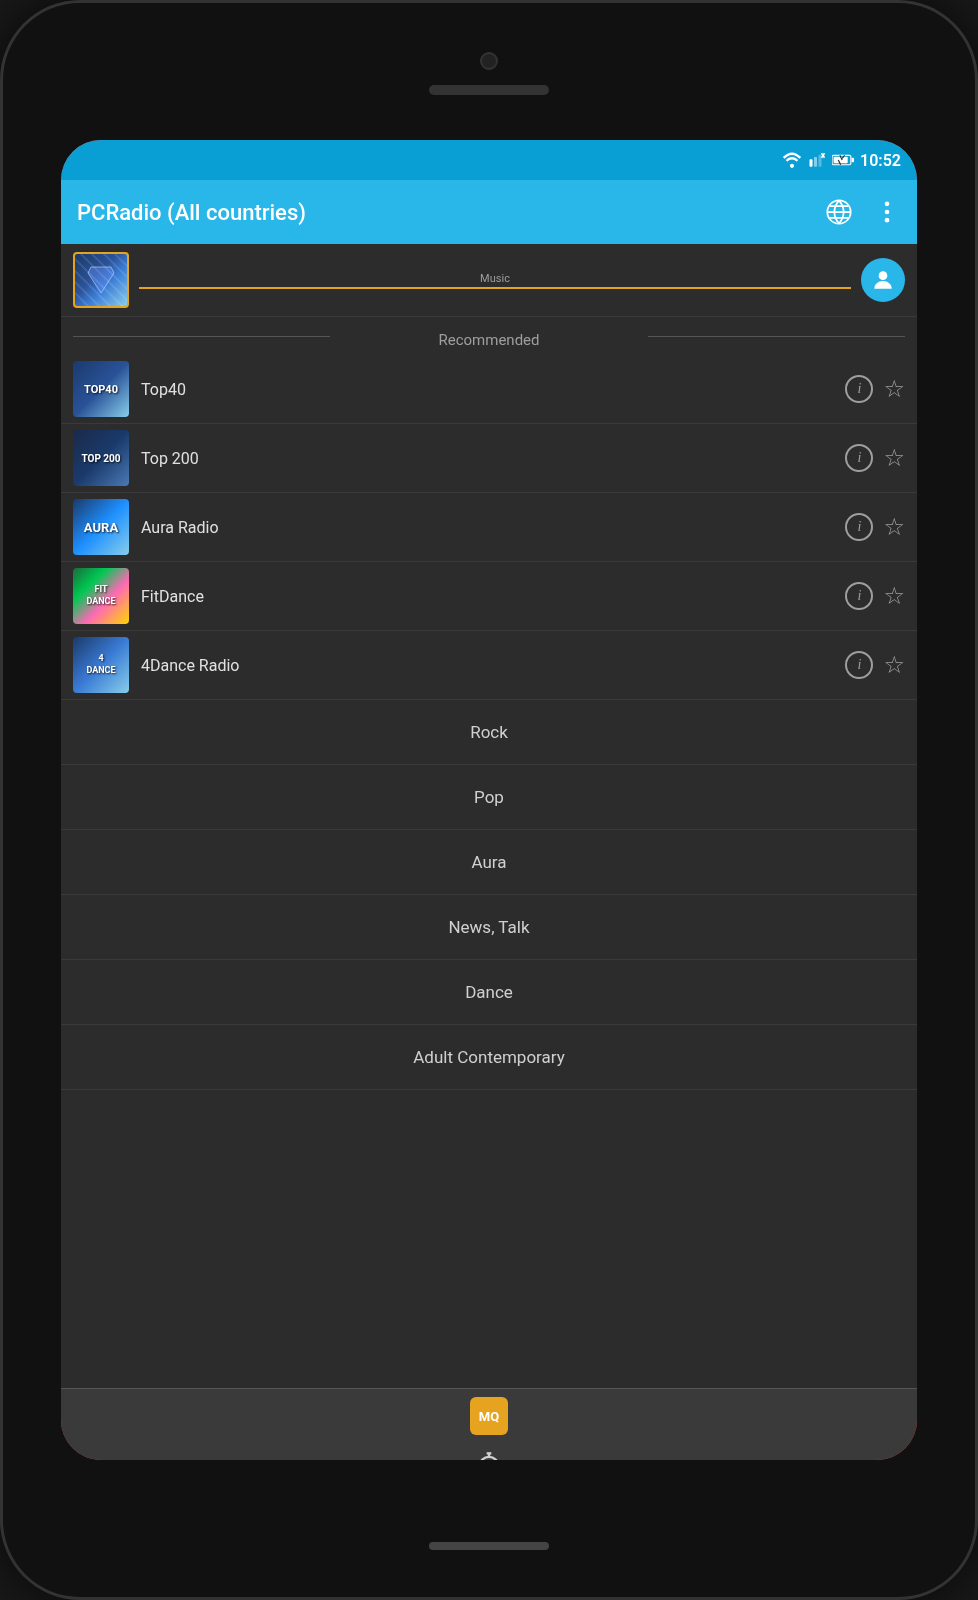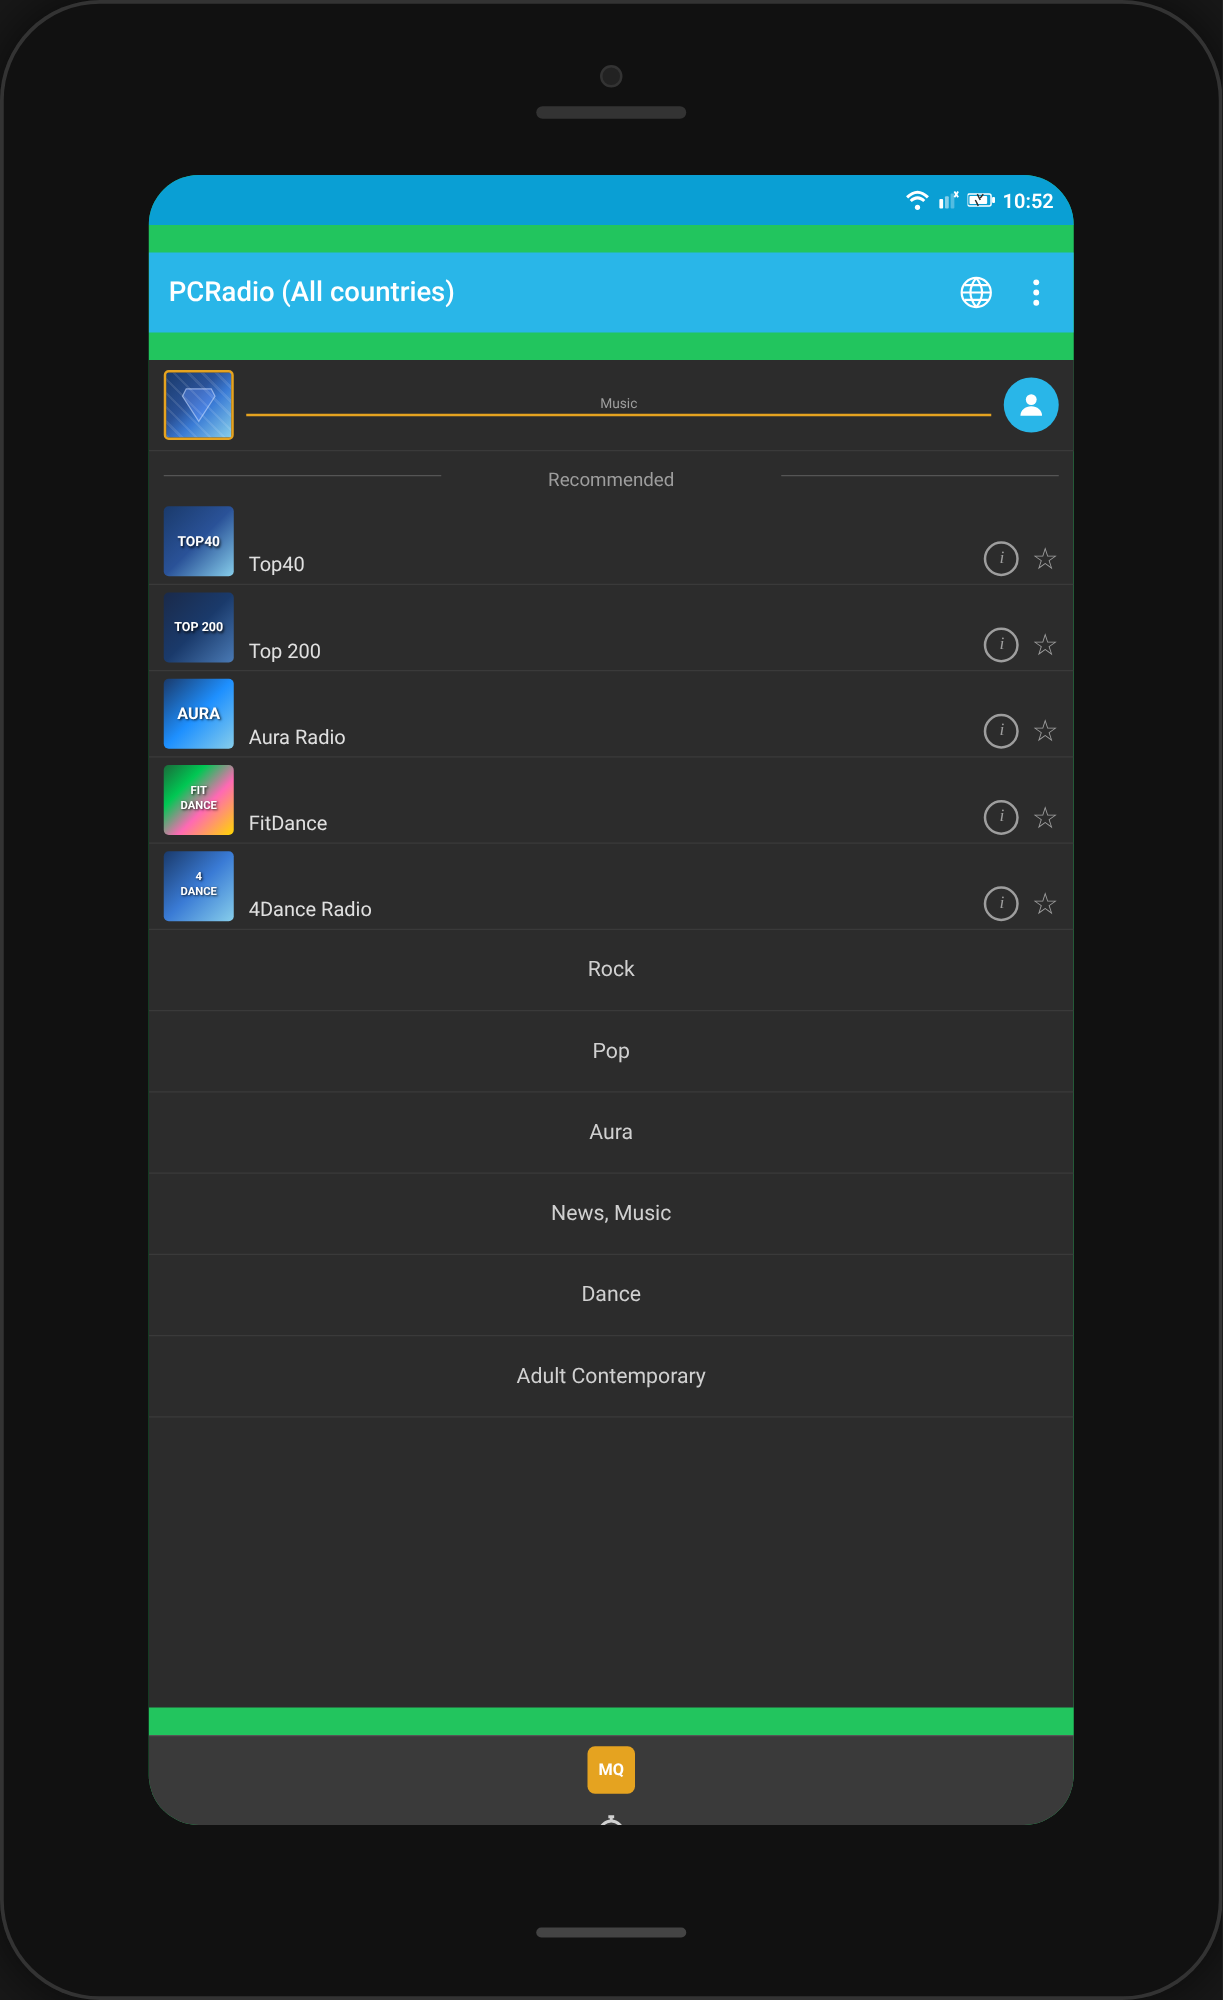--- a/index.html
+++ b/index.html
@@ -18,29 +18,28 @@
       background: #111;
       border-radius: 80px;
       display: flex;
       justify-content: center;
       align-items: center;
       position: relative;
       box-shadow: 0 0 60px rgba(0,0,0,0.8), inset 0 0 0 3px #333;
     }
 
     .phone-inner {
-      width: 740px;
+      width: 856px;
       height: 1320px;
-      background: #22c55e;
+      background: #ef4444;
       border-radius: 40px;
       overflow: hidden;
       display: flex;
       flex-direction: column;
       position: relative;
-      gap: 22px;
     }
 
     
     .phone-camera {
       position: absolute;
       top: 52px;
       left: 50%;
       transform: translateX(-50%);
       width: 18px;
       height: 18px;
@@ -198,21 +197,21 @@
       height: 1px;
       background: #555;
     }
 
     .section-header::before { left: 12px; }
     .section-header::after { right: 12px; }
 
     
     .station-item {
       display: flex;
-      align-items: flex-end;
+      align-items: center;
       padding: 6px 12px;
       border-bottom: 1px solid #3a3a3a;
       cursor: pointer;
     }
 
     .station-thumb {
       width: 56px;
       height: 56px;
       border-radius: 4px;
       margin-right: 12px;
@@ -476,21 +475,21 @@
         <span class="station-name">4Dance Radio</span>
         <div class="station-actions">
           <div class="info-icon">i</div>
           <span class="star-icon">☆</span>
         </div>
       </div>
 
       <div class="genre-item">Rock</div>
       <div class="genre-item">Pop</div>
       <div class="genre-item">Aura</div>
-      <div class="genre-item">News, Music</div>
+      <div class="genre-item">News, Talk</div>
       <div class="genre-item">Dance</div>
       <div class="genre-item">Adult Contemporary</div>
 
     </div>
 
     <div class="bottom-nav">
 
       <div class="nav-btn">
         <div class="mq-badge">MQ</div>
       </div>

